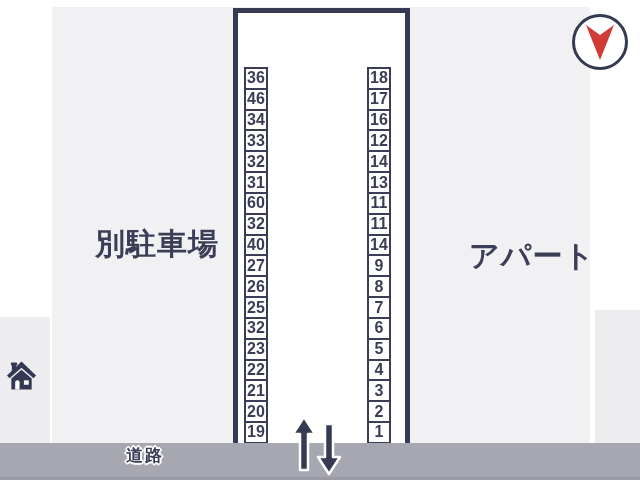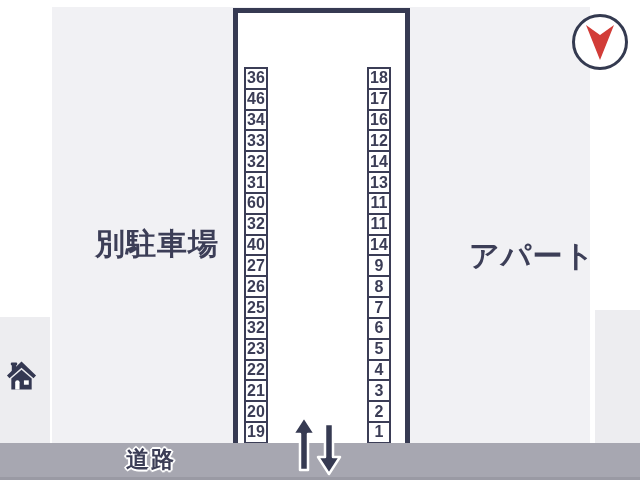--- a/index.html
+++ b/index.html
@@ -25,21 +25,21 @@
   .road {
     position: absolute; left: 0; top: 443px; width: 640px; height: 37px;
     background: #a7a7b1;
   }
   .road-edge {
     position: absolute; left: 0; bottom: 0; width: 100%; height: 3px;
     background: #9a9aa4;
   }
   .road-label {
     position: absolute; left: 126px; top: 1px;
-    font-size: 23px; font-weight: 700; color: #3b3d56; letter-spacing: 2px;
+    font-size: 17px; font-weight: 700; color: #3b3d56; letter-spacing: 2px;
     text-shadow:
       -2px 0 0 #fff, 2px 0 0 #fff, 0 -2px 0 #fff, 0 2px 0 #fff,
       -1px -1px 0 #fff, 1px -1px 0 #fff, -1px 1px 0 #fff, 1px 1px 0 #fff,
       0 0 3px #fff;
   }
 
   
   .lot {
     position: absolute; left: 233px; top: 8px; width: 177px; height: 435px;
     background: #ffffff;

